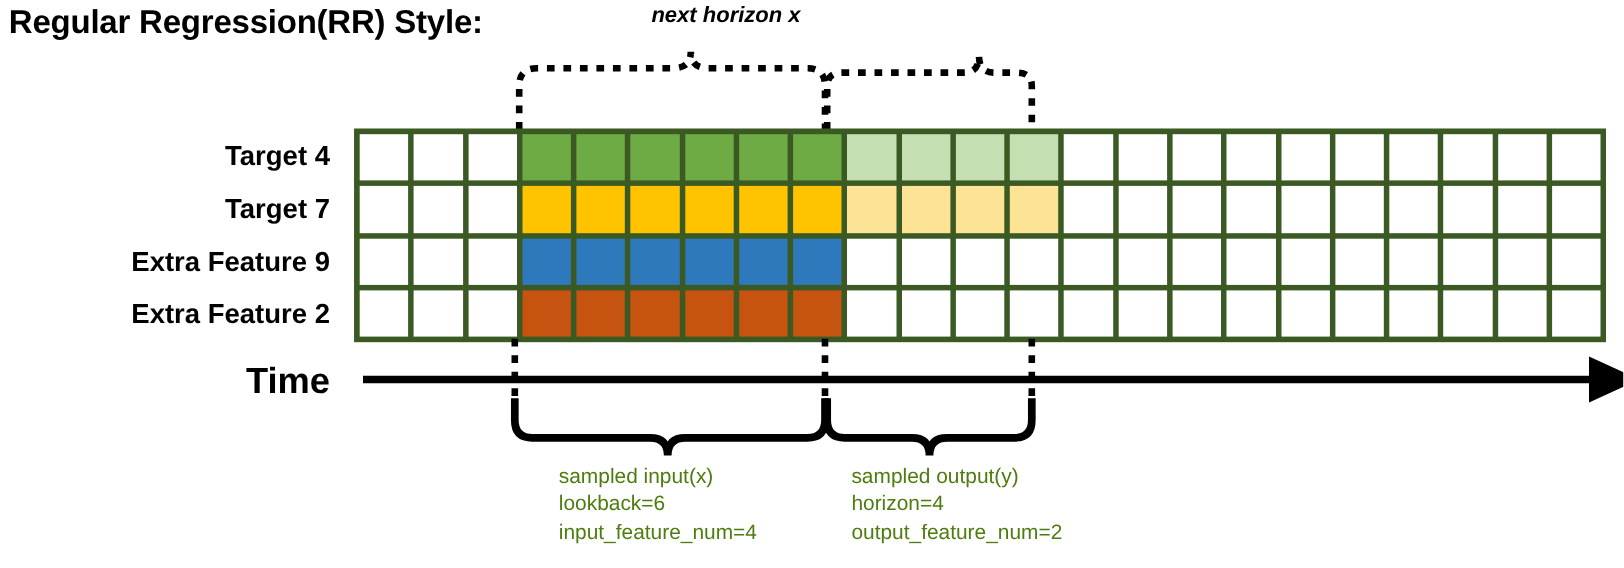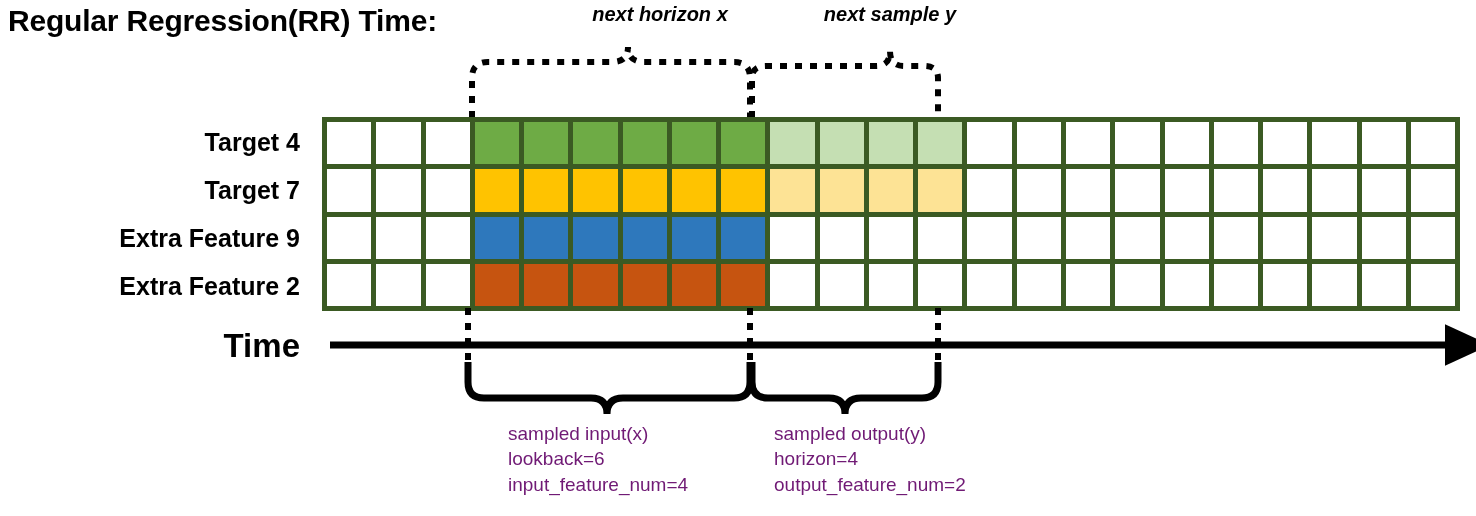--- a/index.html
+++ b/index.html
@@ -109,36 +109,35 @@
     box-sizing: border-box;
     font-size: 33px;
     font-weight: 700;
     color: #000000;
   }
 
   .bottom-caption {
     position: absolute;
     font-size: 19px;
     font-weight: 400;
-    color: #701a75;
+    color: #4d7c0f;
     line-height: 1.33;
     white-space: pre;
   }
   #caption-input { left: 508px; top: 421px; }
   #caption-output { left: 774px; top: 421px; }
 </style>
 </head>
 <body>
 
 <div id="stage">
 
-  <div id="title">Regular Regression(RR) Time:</div>
+  <div id="title">Regular Regression(RR) Style:</div>
 
   <div class="top-label" id="label-next-x">next horizon x</div>
-  <div class="top-label" id="label-next-y">next sample y</div>
 
   <svg id="svg-top" viewBox="0 0 1476 130">
     <g fill="none" stroke="#000000" stroke-width="6" stroke-linecap="butt" stroke-dasharray="7 8">
       <path d="M 472 118 L 472 78 Q 472 62 488 62 L 612 62 Q 628 62 628 47 Q 628 62 644 62 L 734 62 Q 750 62 750 78 L 750 118"></path>
       <path d="M 752 118 L 752 78 Q 752 66 766 66 L 876 66 Q 890 66 890 51 Q 890 66 904 66 L 924 66 Q 938 66 938 78 L 938 118"></path>
     </g>
   </svg>
 
   <div id="rowlabels">
     <div class="rowlabel">Target 4</div>

